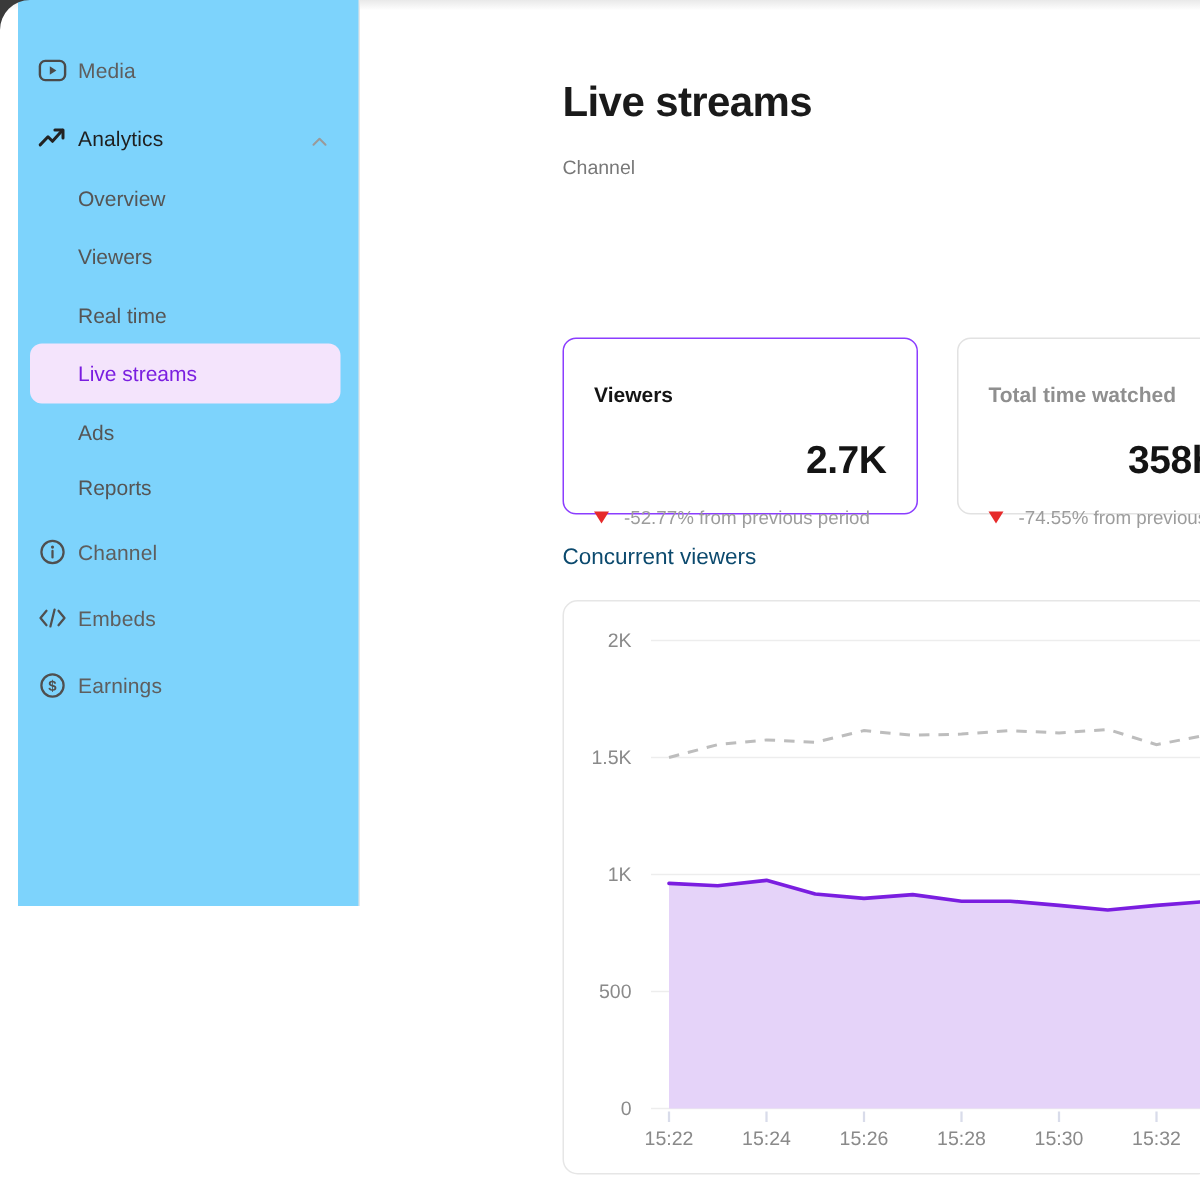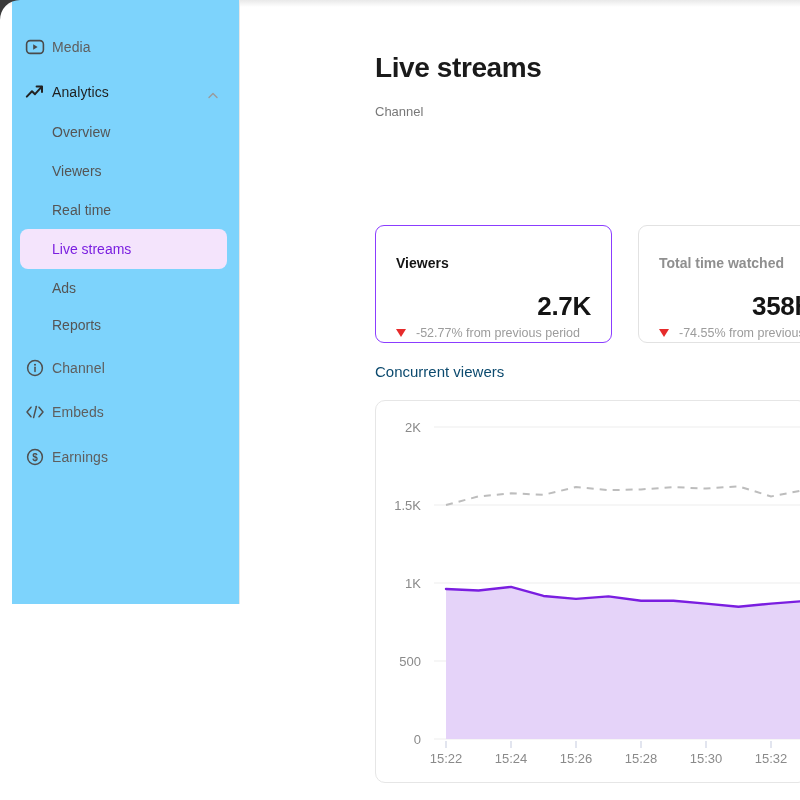--- a/index.html
+++ b/index.html
@@ -30,21 +30,21 @@
   .filter-label{position:absolute;left:0;top:104px;font-size:13px;color:#787878;}
   .filter-value{position:absolute;left:0;top:122px;font-size:21px;font-weight:800;color:#141414;letter-spacing:-.2px;display:flex;align-items:center;cursor:pointer;}
   .filter-value svg{margin-left:10px;margin-top:3px;}
 
   .cards{position:absolute;left:0;top:225px;display:flex;gap:26px;}
   .card{box-sizing:border-box;width:237px;height:118px;border:1px solid #e2e2e2;border-radius:9px;padding:29px 20px;background:#fff;cursor:pointer;}
   .card.selected{border:1.5px solid #8b3dff;}
   .card-label{font-size:14px;font-weight:700;color:#141414;}
   .card.dim .card-label{color:#8f8f8f;}
   .card-value{font-size:26px;font-weight:800;color:#141414;margin-top:20px;letter-spacing:-.3px;text-align:right;}
-  .card-delta{margin-top:4px;display:flex;align-items:center;gap:10px;}
+  .card-delta{margin-top:16px;display:flex;align-items:center;gap:10px;}
   .tri-down{width:0;height:0;border-left:5.5px solid transparent;border-right:5.5px solid transparent;border-top:8px solid #e62b2b;}
   .delta-text{font-size:12.5px;color:#9c9c9c;white-space:nowrap;}
 
   .chart-title{position:absolute;left:0;top:363px;font-size:15px;font-weight:500;color:#0c4a6e;}
   .chart-panel{position:absolute;left:0;top:400px;width:433px;height:383px;box-sizing:border-box;border:1px solid #e6e6e6;border-radius:10px;background:#fff;overflow:hidden;}
   .chart-panel svg{display:block;}
 </style>
 </head>
 <body>
 

